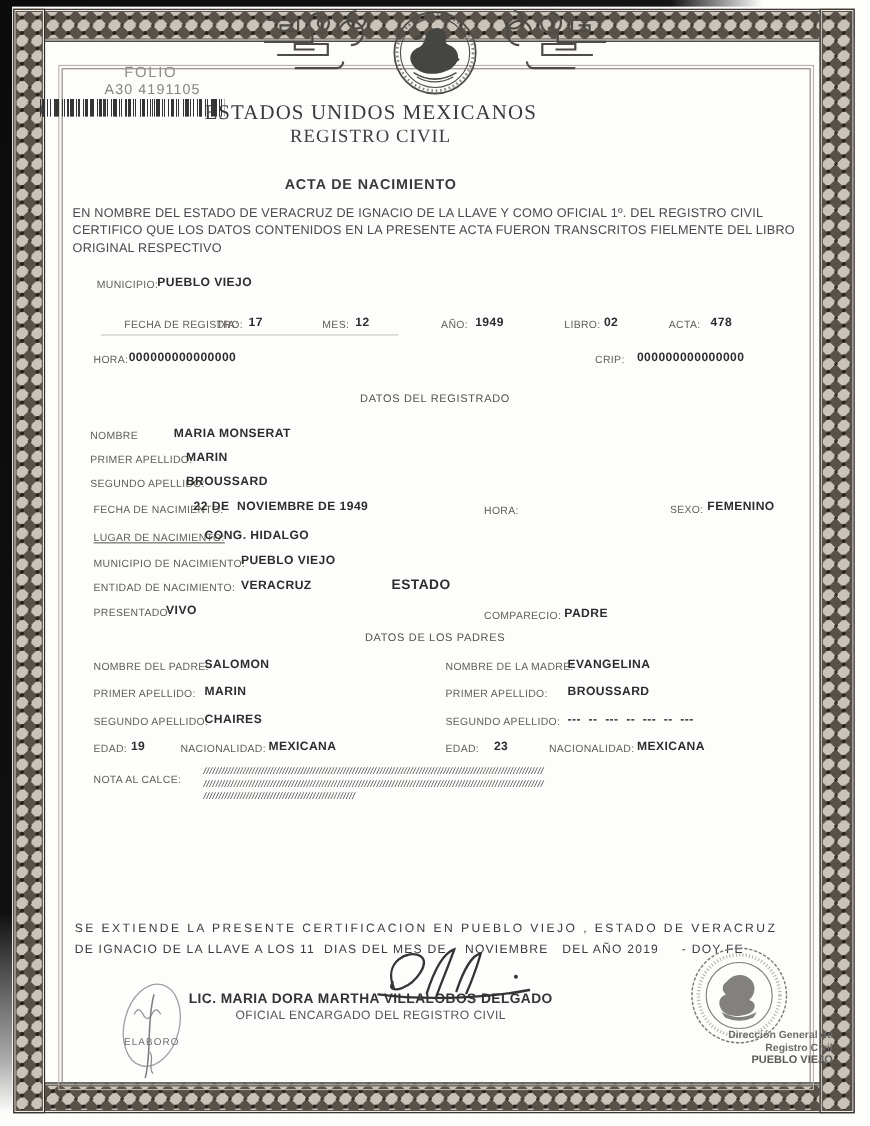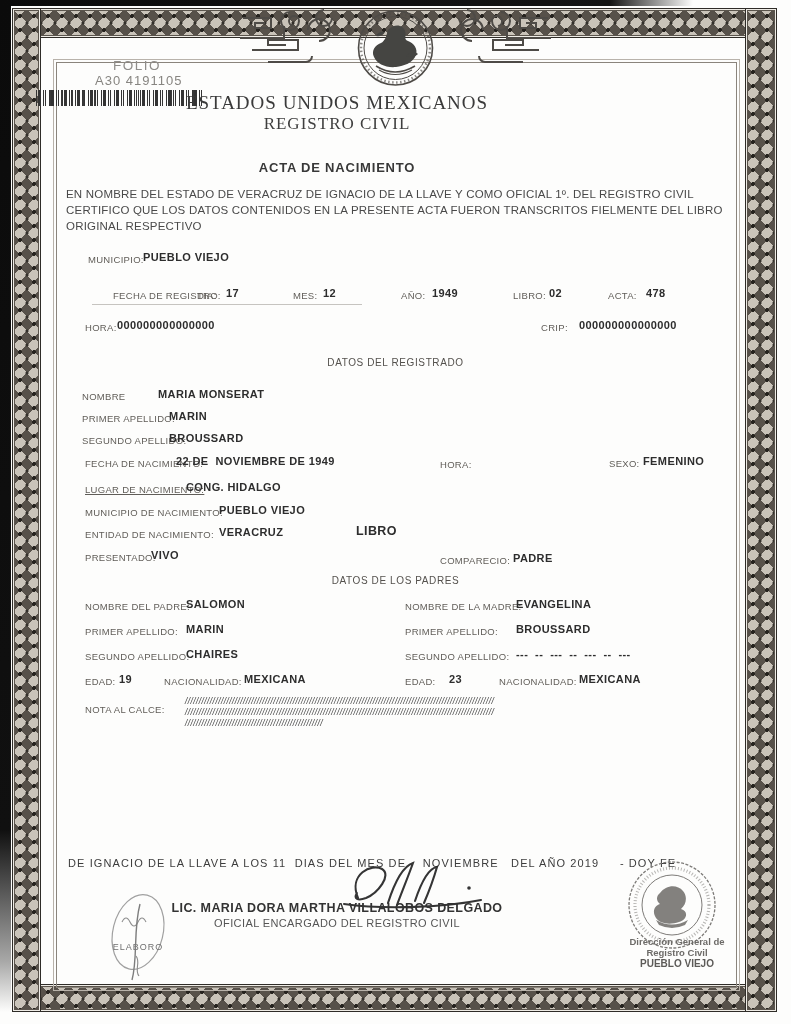--- a/index.html
+++ b/index.html
@@ -47,21 +47,21 @@
   .doc-title{position:absolute;top:160px;font-size:13px;font-weight:700;color:#39383 6;letter-spacing:.8px;color:#383838;}
   .intro{position:absolute;left:66px;top:186px;width:662px;font-size:11.5px;color:#494949;
     line-height:1.4;letter-spacing:.2px;}
   .ruleline{position:absolute;height:1px;background:#c6c4c0;}
   .slashes{position:absolute;left:185px;top:696px;width:534px;font-size:8.5px;font-style:italic;
     color:#3f3f3f;line-height:1.3;letter-spacing:.4px;}
   .foot1{position:absolute;left:68px;top:838px;font-size:11px;color:#3c3c3c;letter-spacing:2.2px;white-space:pre;}
   .foot2{position:absolute;left:68px;top:857px;font-size:11px;color:#3c3c3c;letter-spacing:1.1px;white-space:pre;}
   .signer{position:absolute;top:901px;font-size:12.5px;font-weight:700;color:#333;letter-spacing:.4px;}
   .signer-title{position:absolute;top:917px;font-size:11px;color:#555;letter-spacing:.4px;}
-  .sealtext{position:absolute;text-align:center;color:#6d6b68;font-weight:700;white-space:nowrap;}
+  .sealtext{position:absolute;text-align:right;color:#6d6b68;font-weight:700;white-space:nowrap;}
   svg{position:absolute;overflow:visible;}
 </style>
 </head>
 <body>
 
 <div class="screen">
 
   <div class="edge-left"></div>
   <div class="edge-top"></div>
 
@@ -145,21 +145,21 @@
   <span class="val" style="left:643px;top:455px;">FEMENINO</span>
 
   <span class="lbl" style="left:85px;top:484px;text-decoration:underline;">LUGAR DE NACIMIENTO:</span>
   <span class="val" style="left:186px;top:481px;">CONG. HIDALGO</span>
 
   <span class="lbl" style="left:85px;top:507px;">MUNICIPIO DE NACIMIENTO:</span>
   <span class="val" style="left:219px;top:504px;">PUEBLO VIEJO</span>
 
   <span class="lbl" style="left:85px;top:529px;">ENTIDAD DE NACIMIENTO:</span>
   <span class="val" style="left:219px;top:526px;">VERACRUZ</span>
-  <span class="val" style="left:356px;top:524px;font-size:12.5px;">LIBRO</span>
+  <span class="val" style="left:356px;top:524px;font-size:12.5px;">ESTADO</span>
 
   <span class="lbl" style="left:85px;top:552px;">PRESENTADO:</span>
   <span class="val" style="left:151px;top:549px;">VIVO</span>
   <span class="lbl" style="left:440px;top:555px;">COMPARECIO:</span>
   <span class="val" style="left:513px;top:552px;">PADRE</span>
 
   <span class="section-title" style="top:575px;">DATOS DE LOS PADRES</span>
 
   <span class="lbl" style="left:85px;top:601px;">NOMBRE DEL PADRE:</span>
   <span class="val" style="left:186px;top:598px;">SALOMON</span>
@@ -183,20 +183,21 @@
   <span class="lbl" style="left:499px;top:676px;">NACIONALIDAD:</span>
   <span class="val" style="left:579px;top:673px;">MEXICANA</span>
 
   <span class="lbl" style="left:85px;top:704px;">NOTA AL CALCE:</span>
   <div class="slashes">
     <div>////////////////////////////////////////////////////////////////////////////////////////////////////////////////</div>
     <div>////////////////////////////////////////////////////////////////////////////////////////////////////////////////</div>
     <div>//////////////////////////////////////////////////</div>
   </div>
 
+  <span class="foot1">SE EXTIENDE LA PRESENTE CERTIFICACION EN PUEBLO VIEJO , ESTADO DE VERACRUZ</span>
   <span class="foot2">DE IGNACIO DE LA LLAVE A LOS 11  DIAS DEL MES DE    NOVIEMBRE   DEL AÑO 2019     - DOY FE</span>
 
   <svg style="left:338px;top:860px;" width="152" height="50" viewBox="0 0 152 50">
     <g stroke="#1a1a1a" stroke-width="2.1" fill="none" stroke-linecap="round" opacity=".88">
       <path d="M20,38 C10,14 34,3 44,9 C54,15 40,33 28,38 C20,41 15,39 19,33"></path>
       <path d="M50,43 C57,21 66,6 75,3 C70,17 63,34 59,45"></path>
       <path d="M77,41 C84,20 92,8 99,7 C95,21 89,36 86,43"></path>
       <path d="M6,44 C48,50 108,47 143,40"></path>
       <circle cx="131" cy="28" r="1.8" fill="#1a1a1a" stroke="none"></circle>
     </g>

